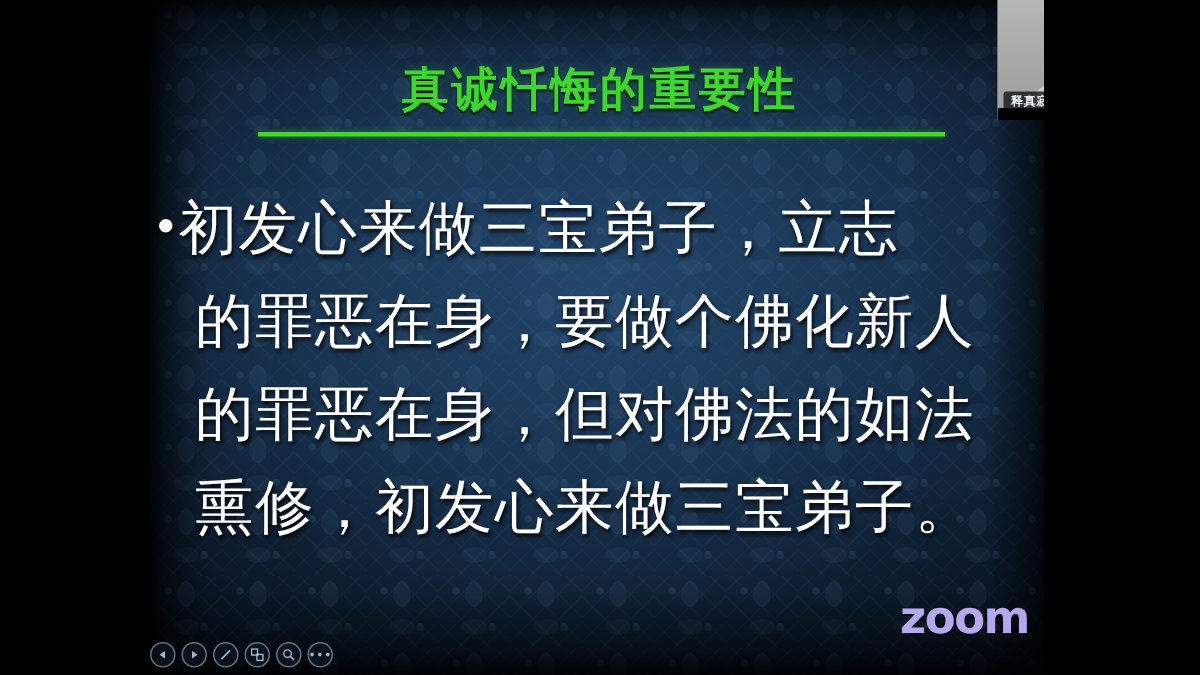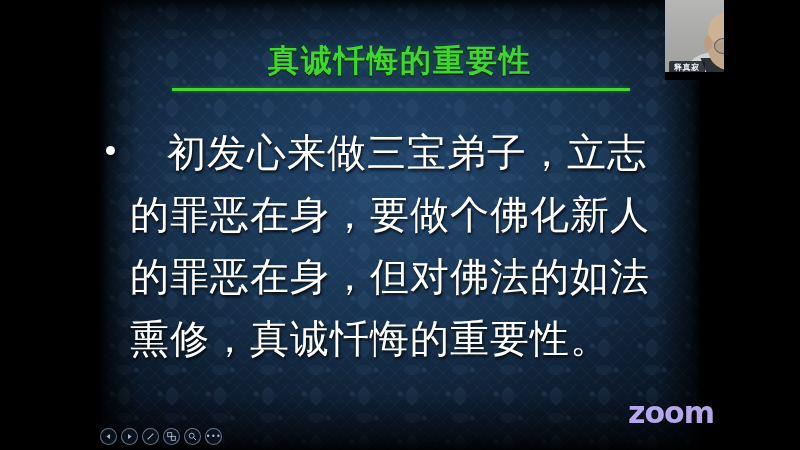--- a/index.html
+++ b/index.html
@@ -7,21 +7,20 @@
     padding: 0;
     background: #000;
   }
   #screen {
     position: relative;
     width: 696px;
     height: 450px;
     overflow: hidden;
     background: #000000;
     font-family: "Liberation Sans", sans-serif;
-    padding-left: 28px;
   }
 
   
   .letterbox {
     position: absolute;
     top: 0;
     height: 450px;
     background: #000000;
     z-index: 6;
   }
@@ -114,21 +113,20 @@
     font-size: 39px;
     line-height: 62px;
     letter-spacing: 1px;
     text-shadow: 1px 2px 3px rgba(0,0,0,0.9);
   }
   .body-line {
     white-space: nowrap;
     height: 62px;
     display: flex;
     align-items: center;
-    gap: 48px;
   }
   .body-line.first { padding-left: 2px; }
   .body-line.cont  { padding-left: 26px; }
   .bullet-dot {
     display: inline-block;
     width: 9px;
     height: 9px;
     border-radius: 50%;
     background: #ffffff;
     margin-right: 4px;
@@ -330,21 +328,21 @@
           <span class="bullet-dot"></span>
           <span>初发心来做三宝弟子，立志</span>
         </div>
         <div class="body-line cont">
           <span>的罪恶在身，要做个佛化新人</span>
         </div>
         <div class="body-line cont">
           <span>的罪恶在身，但对佛法的如法</span>
         </div>
         <div class="body-line cont">
-          <span>熏修，真诚忏悔的重要性。</span>
+          <span>熏修，初发心来做三宝弟子。</span>
         </div>
       </div>
     </div>
   </div>
 
   <div class="letterbox left"></div>
   <div class="letterbox right"></div>
 
   <div id="zoom-watermark">zoom</div>
 

